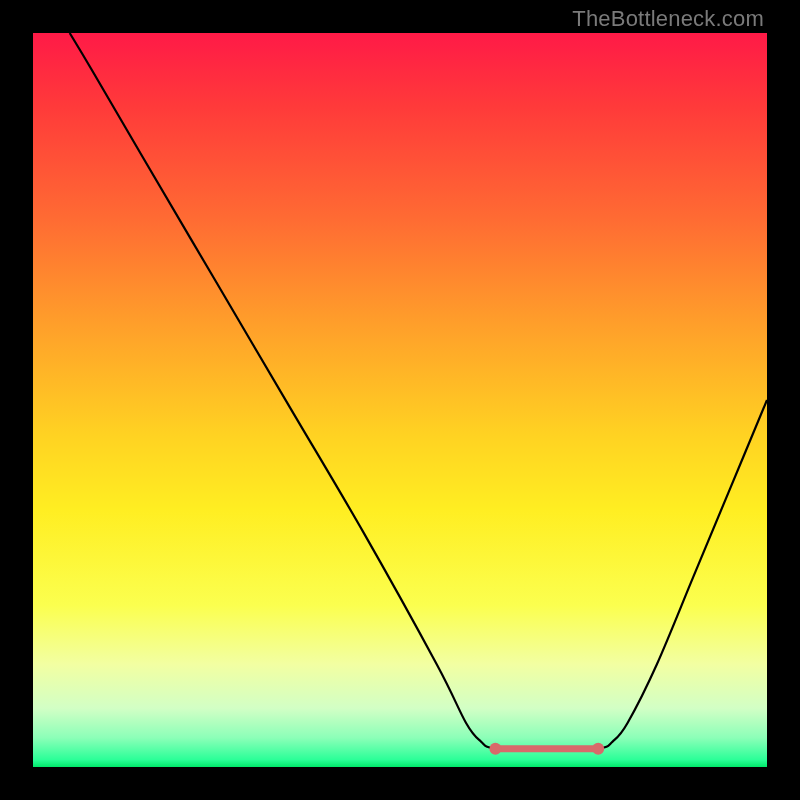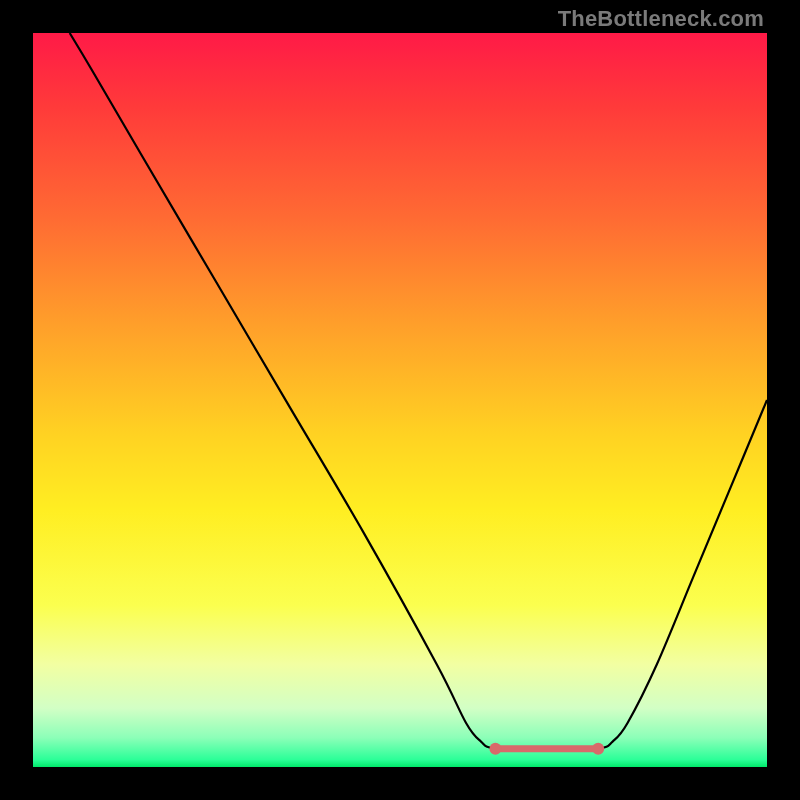--- a/index.html
+++ b/index.html
@@ -32,21 +32,21 @@
       #2bff98 99%,
       #00e86a 100%
     );
   }
   .attribution {
     position: absolute;
     top: 6px;
     right: 36px;
     color: #7a7a7a;
     font-size: 22px;
-    font-weight: 700;
+    font-weight: 400;
     letter-spacing: 0.2px;
   }
   svg.curve {
     position: absolute;
     left: 33px;
     top: 33px;
     width: 734px;
     height: 734px;
     overflow: visible;
   }

